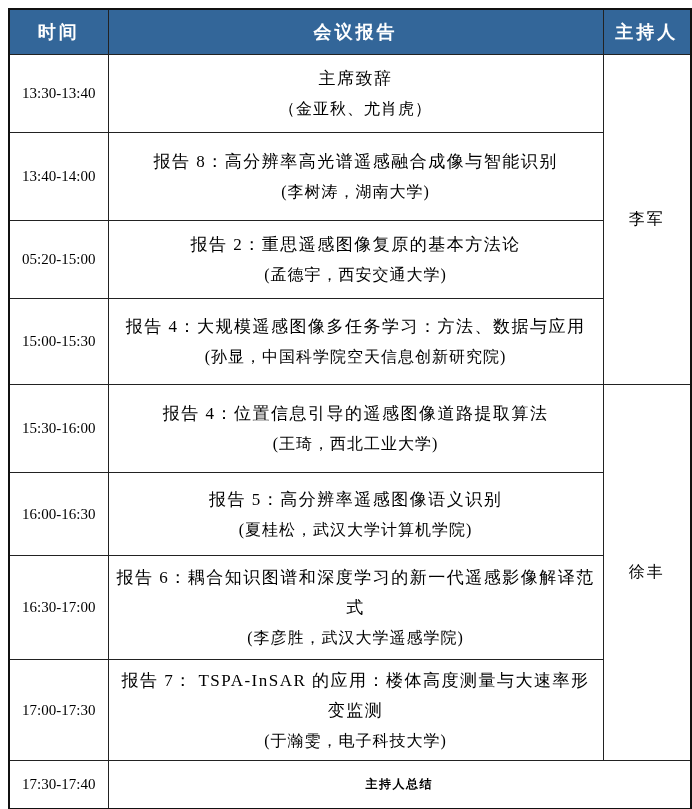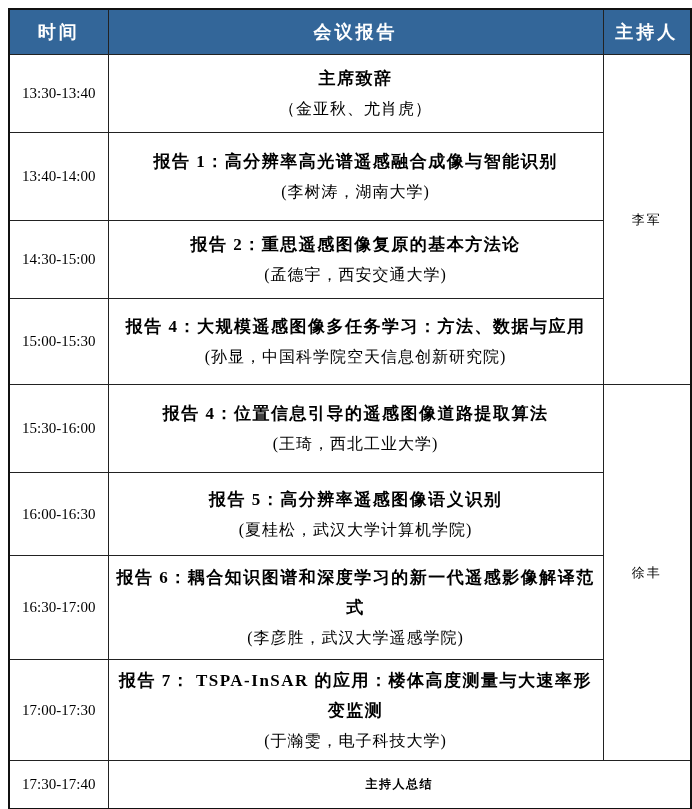--- a/index.html
+++ b/index.html
@@ -43,34 +43,34 @@
   }
   td.time-cell {
     font-size: 15px;
     letter-spacing: 0px;
     white-space: nowrap;
   }
   td.report-cell {
     padding: 4px 10px;
   }
   .report-title {
-    font-weight: bold;
+    font-weight: normal;
     font-size: 17px;
     letter-spacing: 1.5px;
     line-height: 30px;
   }
   .report-presenter {
     font-weight: normal;
     font-size: 16px;
     letter-spacing: 1px;
     line-height: 29px;
     text-align: center;
   }
   td.moderator-cell {
-    font-size: 13px;
+    font-size: 16px;
     letter-spacing: 2px;
   }
   td.summary-cell {
     font-weight: bold;
     font-size: 12px;
     letter-spacing: 1.5px;
   }
 </style>
 </head>
 <body>
@@ -95,27 +95,27 @@
       <td class="report-cell">
         <div class="report-title">主席致辞</div>
         <div class="report-presenter">（金亚秋、尤肖虎）</div>
       </td>
       <td class="moderator-cell" rowspan="4">李军</td>
     </tr>
 
     <tr style="height:88px">
       <td class="time-cell">13:40-14:00</td>
       <td class="report-cell">
-        <div class="report-title">报告 1：高分辨率高光谱遥感融合成像与智能识别</div>
+        <div class="report-title">报告 8：高分辨率高光谱遥感融合成像与智能识别</div>
         <div class="report-presenter">(李树涛，湖南大学)</div>
       </td>
     </tr>
 
     <tr style="height:78px">
-      <td class="time-cell">14:30-15:00</td>
+      <td class="time-cell">05:20-15:00</td>
       <td class="report-cell">
         <div class="report-title">报告 2：重思遥感图像复原的基本方法论</div>
         <div class="report-presenter">(孟德宇，西安交通大学)</div>
       </td>
     </tr>
 
     <tr style="height:86px">
       <td class="time-cell">15:00-15:30</td>
       <td class="report-cell">
         <div class="report-title">报告 4：大规模遥感图像多任务学习：方法、数据与应用</div>

